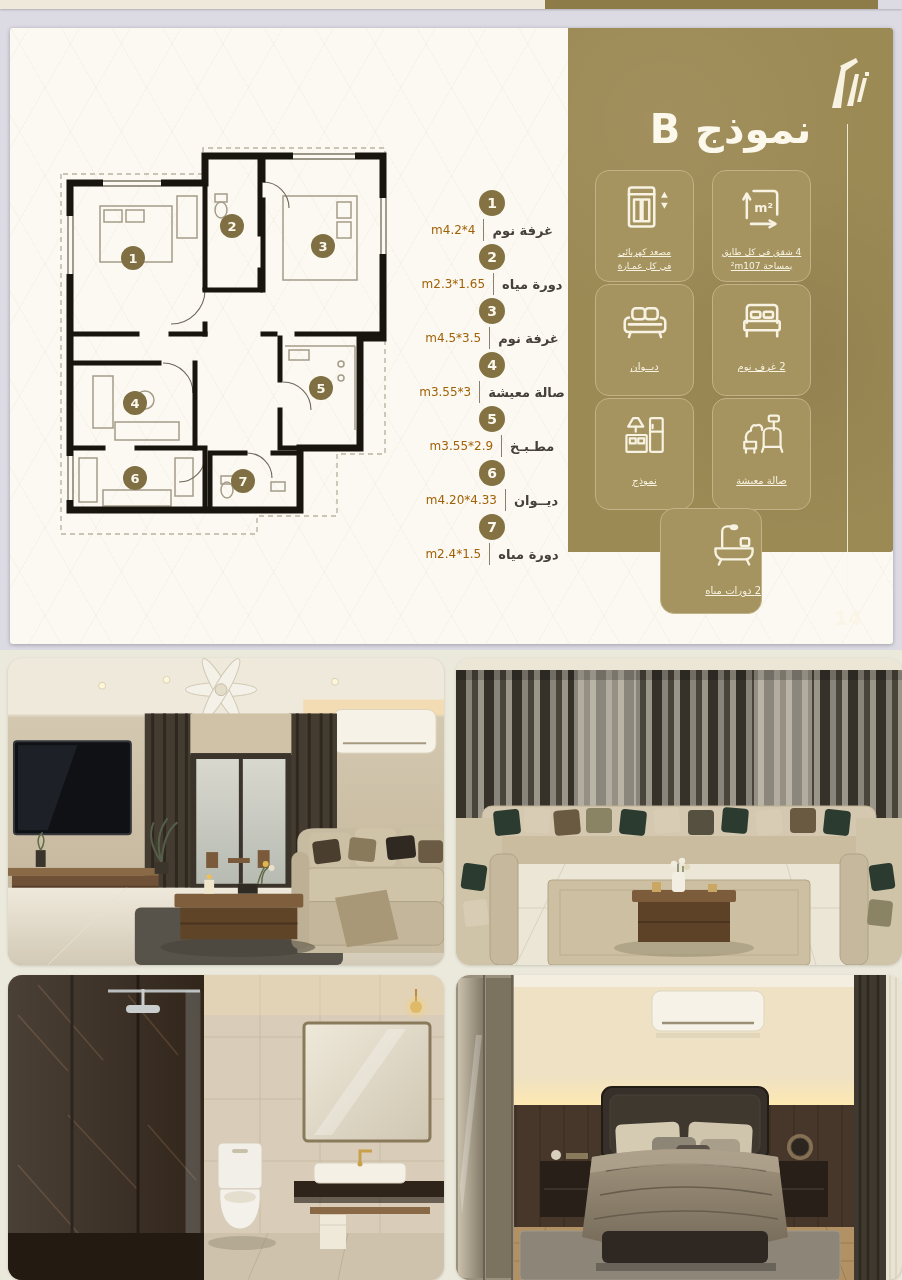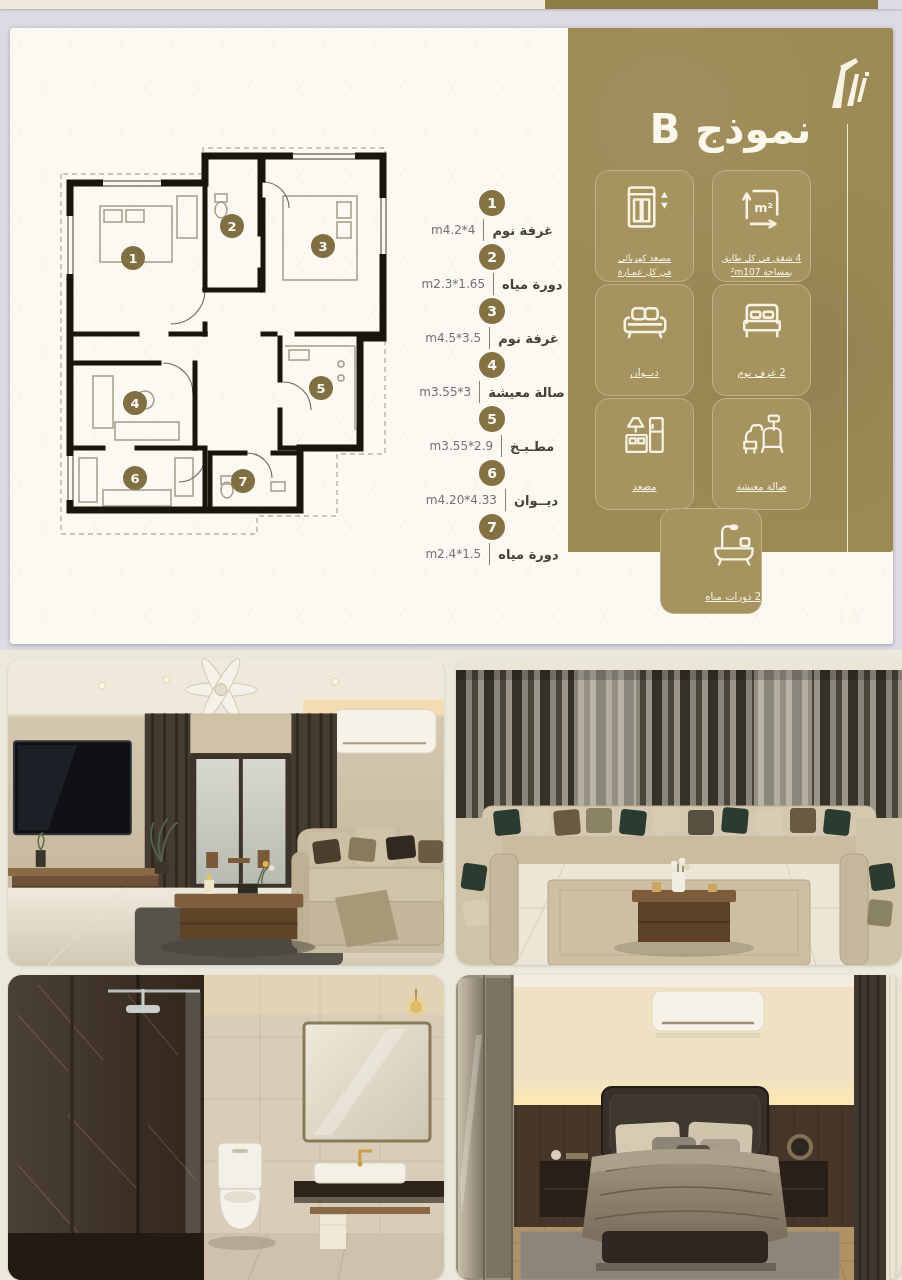--- a/index.html
+++ b/index.html
@@ -18,36 +18,36 @@
     repeating-linear-gradient(-60deg, rgba(160,150,120,.06) 0 1px, transparent 1px 44px);}
 
   
   .legend{position:absolute;left:396px;top:162px;width:172px;}
   .litem{height:54px;text-align:center;}
   .lnum{width:26px;height:26px;margin:0 auto;border-radius:50%;background:#847243;color:#fbf8ee;
         font-size:14px;font-weight:bold;line-height:26px;text-align:center;}
   .lrow{direction:rtl;display:flex;align-items:center;justify-content:center;gap:8px;margin-top:3px;}
   .lname{font-size:13px;color:#45403a;font-weight:600;}
   .ldiv{display:inline-block;width:1px;height:22px;background:#8a8070;}
-  .ldim{font-size:12px;color:#737373;}
+  .ldim{font-size:12px;color:#a16207;}
 
   
   .gpanel{position:absolute;left:558px;top:0;width:325px;height:524px;color:#f8f3e2;
     background:radial-gradient(circle at 30% 18%, rgba(255,255,255,.05), transparent 42%),
                radial-gradient(circle at 72% 62%, rgba(0,0,0,.06), transparent 46%),#9c8a55;
     border-radius:0 3px 3px 0;}
   .gtitle{position:absolute;left:0;top:78px;width:100%;text-align:center;direction:rtl;
     font-size:40px;font-weight:bold;color:#fcf8ec;letter-spacing:1px;}
   .vline{position:absolute;left:279px;top:96px;width:1px;height:474px;background:rgba(250,246,232,.85);}
   .pnum{position:absolute;left:259px;top:578px;width:42px;text-align:center;font-size:20px;font-weight:bold;color:#faf5e6;}
 
   .fcard{position:absolute;width:97px;height:110px;background:#a5945f;border:1px solid #c1b288;border-radius:14px;
          display:flex;flex-direction:column;align-items:center;justify-content:flex-start;text-decoration:underline;}
   .ficon{width:54px;height:54px;margin-top:9px;}
-  .flabel{direction:rtl;text-align:center;font-size:10px;line-height:1.45;color:#f8f3e2;margin-top:18px;}
+  .flabel{direction:rtl;text-align:center;font-size:10px;line-height:1.45;color:#f8f3e2;margin-top:12px;}
   .flabel.sm{font-size:9px;line-height:1.5;}
 
   
   .photobg{position:absolute;left:0;top:650px;width:902px;height:630px;background:#ebe8dc;}
   .photo{position:absolute;border-radius:14px;overflow:hidden;box-shadow:0 1px 3px rgba(0,0,0,.15);}
   .photo svg{display:block;width:100%;height:100%;}
 </style>
 </head>
 <body>
 
@@ -287,21 +287,21 @@
             <path d="M12,22 h18 l-6,-10 h-6 z"></path>
             <line x1="21" y1="22" x2="21" y2="28"></line>
             <rect x="38" y="12" width="15" height="40" rx="2"></rect>
             <line x1="38" y1="28" x2="53" y2="28"></line>
             <line x1="41" y1="20" x2="41" y2="24"></line>
             <rect x="10" y="32" width="24" height="20" rx="1"></rect>
             <rect x="14" y="36" width="7" height="6"></rect>
             <rect x="24" y="36" width="7" height="6"></rect>
           </g>
         </svg>
-        <div class="flabel">مصعد</div>
+        <div class="flabel">نموذج</div>
       </div>
 
       <div class="fcard" style="left:144px;top:370px;">
         <svg class="ficon" viewBox="0 0 64 64">
           <g stroke="#f7f2e2" stroke-width="2.6" fill="none" stroke-linecap="round" stroke-linejoin="round">
             <rect x="40" y="9" width="12" height="7" rx="2"></rect>
             <line x1="46" y1="16" x2="46" y2="26"></line>
             <path d="M34,30 a6,6 0 0 1 6,-6 h8 a6,6 0 0 1 6,6 v16 h-20 z"></path>
             <line x1="34" y1="46" x2="32" y2="52"></line>
             <line x1="54" y1="46" x2="56" y2="52"></line>

